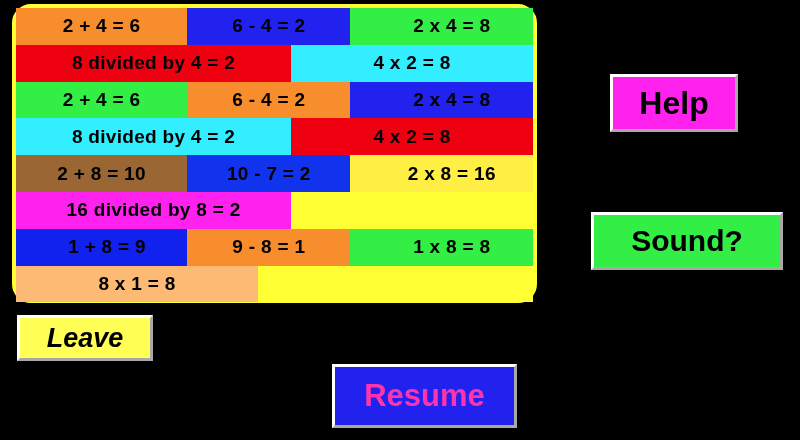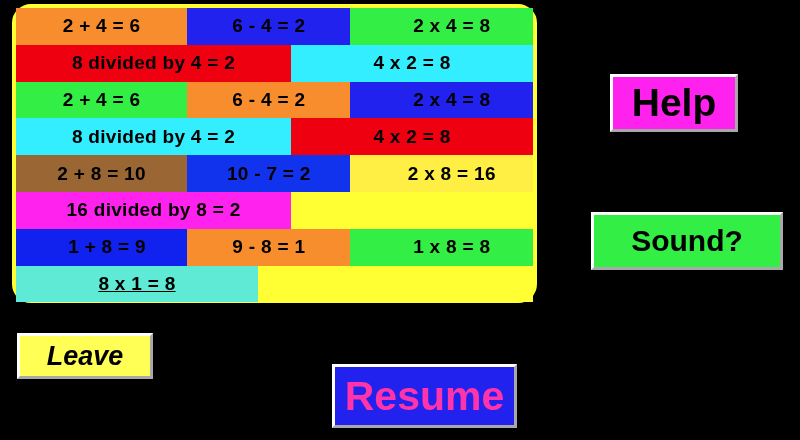--- a/index.html
+++ b/index.html
@@ -76,21 +76,21 @@
     user-select: none;
   }
 
   #help-button {
     left: 610px;
     top: 74px;
     width: 128px;
     height: 58px;
     background: #ff22ee;
     color: #000000;
-    font-size: 39px;
+    font-size: 32px;
   }
   #sound-button {
     left: 591px;
     top: 212px;
     width: 192px;
     height: 58px;
     background: #33ee44;
     color: #000000;
     font-size: 30px;
   }
@@ -104,21 +104,21 @@
     font-size: 27px;
     font-style: italic;
   }
   #resume-button {
     left: 332px;
     top: 364px;
     width: 185px;
     height: 64px;
     background: #2222ee;
     color: #ff33aa;
-    font-size: 41px;
+    font-size: 31px;
   }
 </style>
 </head>
 <body style="background: rgb(0, 0, 0);">
 
 <div id="screen" style="background: rgb(0, 0, 0);">
 
   <div id="fact-table" style="background: rgb(255, 255, 51); border-color: rgb(255, 255, 51); border-radius: 19px;">
       <div class="fact-row row-triple">
         <div class="fact-cell c1" style="background: rgb(247, 141, 45);">2 + 4 = 6</div>
@@ -146,33 +146,33 @@
       <div class="fact-row row-double">
         <div class="fact-cell c1" style="background: rgb(255, 34, 238);">16 divided by 8 = 2</div>
         <div class="fact-cell c2" style="background: rgb(119, 17, 119); margin-top: 41px;">8 x 2 = 16</div>
       </div>
       <div class="fact-row row-triple">
         <div class="fact-cell c1" style="background: rgb(17, 34, 238); padding-left: 11px;">1 + 8 = 9</div>
         <div class="fact-cell c2" style="background: rgb(247, 141, 45);">9 - 8 = 1</div>
         <div class="fact-cell c3" style="background: rgb(51, 238, 68);">1 x 8 = 8</div>
       </div>
       <div class="fact-row row-double">
-        <div class="fact-cell c2" style="background: #5eead4; text-decoration: underline;">8 x 1 = 8</div>
+        <div class="fact-cell c2" style="background: #fdba74;">8 x 1 = 8</div>
       </div>
     </div>
 
   <div class="btn" id="help-button" style="background: rgb(255, 34, 238); color: rgb(0, 0, 0);">
     <span>Help</span>
   </div>
 
   <div class="btn" id="sound-button" style="background: rgb(51, 238, 68); color: rgb(0, 0, 0);">
     <span>Sound?</span>
   </div>
 
-  <div class="btn" id="leave-button" style="background: rgb(255, 255, 85); color: rgb(0, 0, 0); margin-top: 18px;">
+  <div class="btn" id="leave-button" style="background: rgb(255, 255, 85); color: rgb(0, 0, 0);">
     <span>Leave</span>
   </div>
 
   <div class="btn" id="resume-button" style="background: rgb(34, 34, 238); color: rgb(255, 51, 170);">
     <span>Resume</span>
   </div>
 
 </div>
 
 </body></html>

